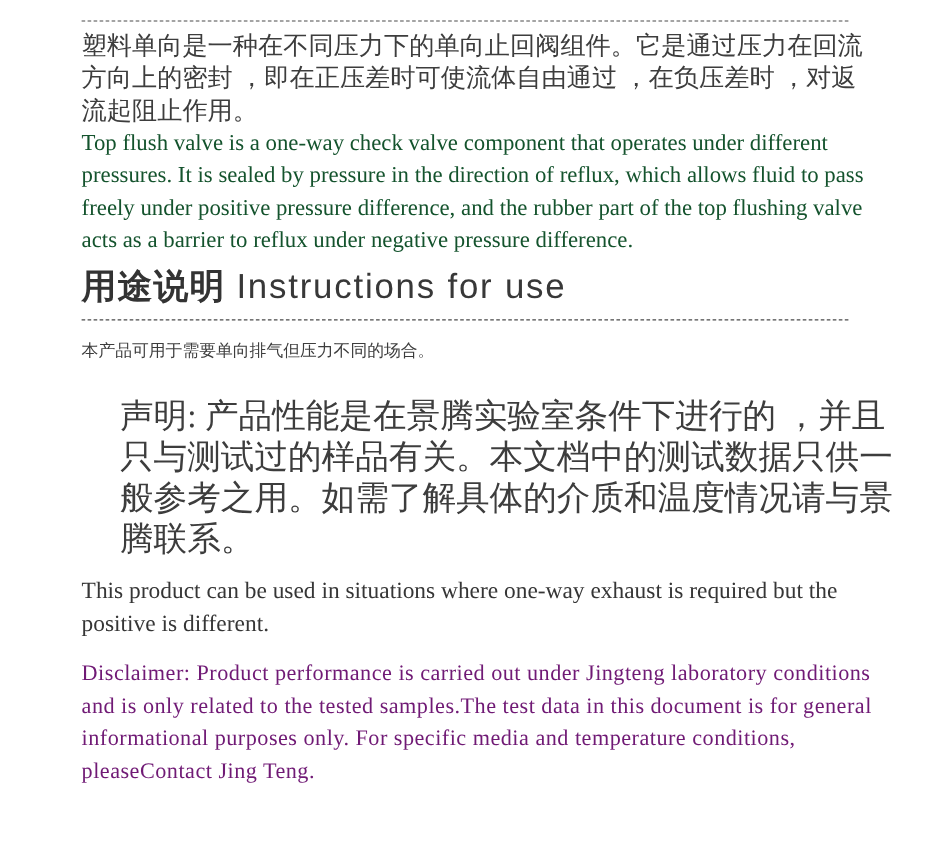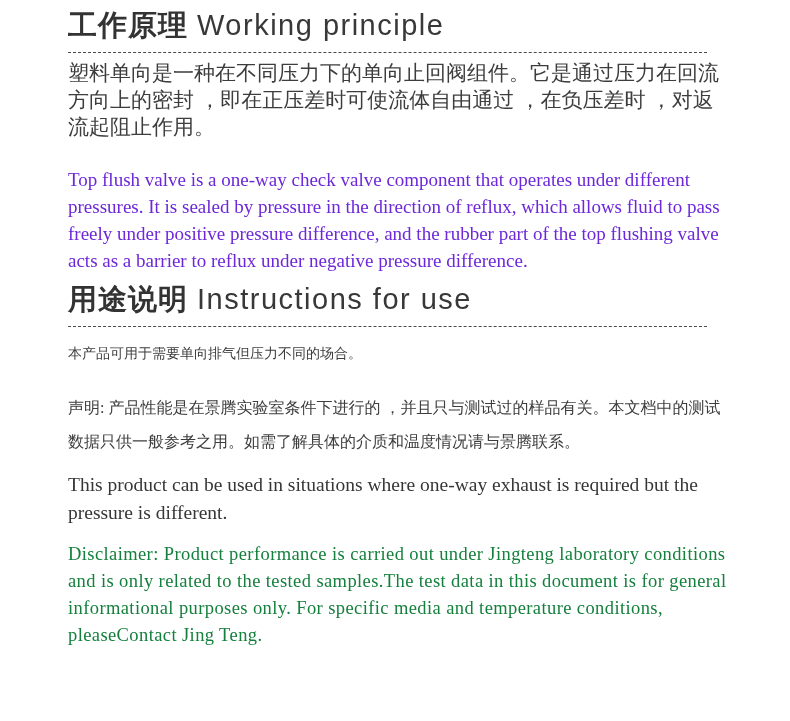--- a/index.html
+++ b/index.html
@@ -45,73 +45,72 @@
   }
   p { margin: 0; font-family: Liberation Serif, serif; }
   .para-zh-main {
     margin-top: 7px;
     width: 655px;
     font-size: 21px;
     line-height: 27px;
     color: #3d3d3d;
   }
   .para-en-main {
-    margin-top: 25px;
     width: 660px;
     font-size: 19px;
     line-height: 27px;
-    color: #6d28d9;
+    color: #14532d;
   }
   .section-instructions {
     margin-top: 8px;
   }
   .para-zh-usage {
     margin-top: 13px;
     width: 655px;
     font-size: 14px;
     line-height: 27px;
     color: #3d3d3d;
   }
   .para-zh-disclaimer {
     margin-top: 24px;
     width: 660px;
-    font-size: 16px;
+    font-size: 28px;
     line-height: 34px;
     color: #3d3d3d;
+    margin-left: 32px;
   }
   .para-en-usage {
     margin-top: 12px;
     width: 660px;
     font-size: 19.5px;
     line-height: 28px;
     color: #363636;
   }
   .para-en-disclaimer {
     margin-top: 14px;
     width: 672px;
     font-size: 18.5px;
     line-height: 27px;
     letter-spacing: 0.4px;
-    color: #15803d;
+    color: #701a75;
   }
 </style>
 </head>
 <body>
 
 <div class="page">
 
   <section class="section-working-principle">
-    <h1 class="section-heading"><span class="heading-zh">工作原理</span><span class="heading-en">Working principle</span></h1>
     <div class="dashed-rule"></div>
     <p class="para-zh-main">塑料单向是一种在不同压力下的单向止回阀组件。它是通过压力在回流方向上的密封 ，即在正压差时可使流体自由通过 ，在负压差时 ，对返流起阻止作用。</p>
     <p class="para-en-main">Top flush valve is a one-way check valve component that operates under different pressures. It is sealed by pressure in the direction of reflux, which allows fluid to pass freely under positive pressure difference, and the rubber part of the top flushing valve acts as a barrier to reflux under negative pressure difference.</p>
   </section>
 
   <section class="section-instructions">
     <h1 class="section-heading"><span class="heading-zh">用途说明</span><span class="heading-en">Instructions for use</span></h1>
     <div class="dashed-rule"></div>
     <p class="para-zh-usage">本产品可用于需要单向排气但压力不同的场合。</p>
     <p class="para-zh-disclaimer">声明: 产品性能是在景腾实验室条件下进行的 ，并且只与测试过的样品有关。本文档中的测试数据只供一般参考之用。如需了解具体的介质和温度情况请与景腾联系。</p>
-    <p class="para-en-usage">This product can be used in situations where one-way exhaust is required but the pressure is different.</p>
+    <p class="para-en-usage">This product can be used in situations where one-way exhaust is required but the positive is different.</p>
     <p class="para-en-disclaimer">Disclaimer: Product performance is carried out under Jingteng laboratory conditions and is only related to the tested samples.The test data in this document is for general informational purposes only. For specific media and temperature conditions, pleaseContact Jing Teng.</p>
   </section>
 
 </div>
 
 </body></html>

